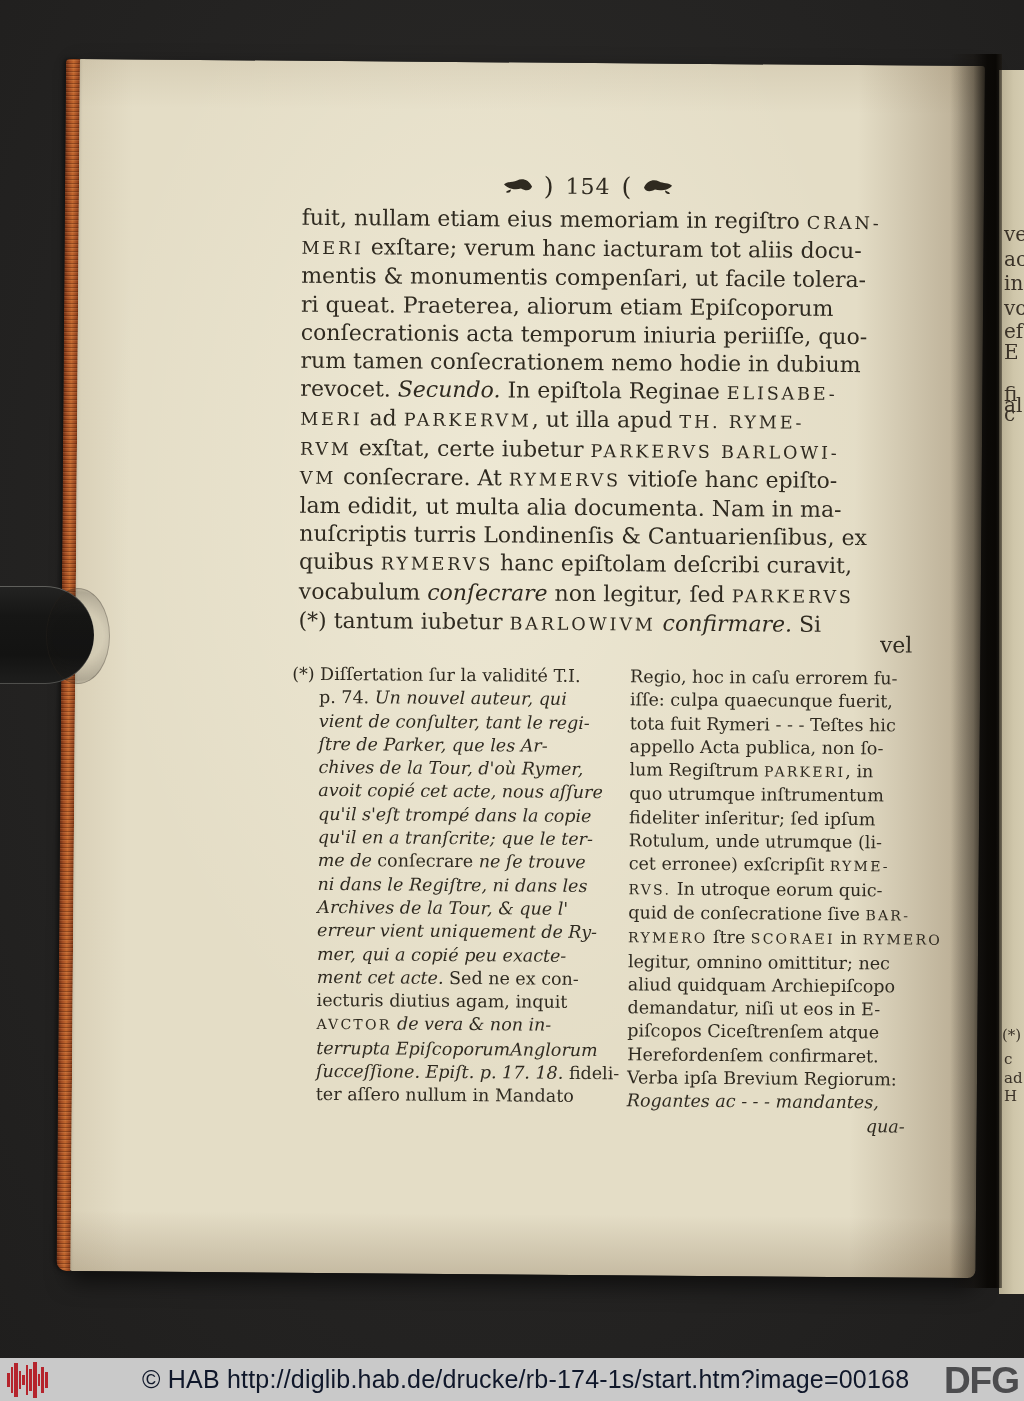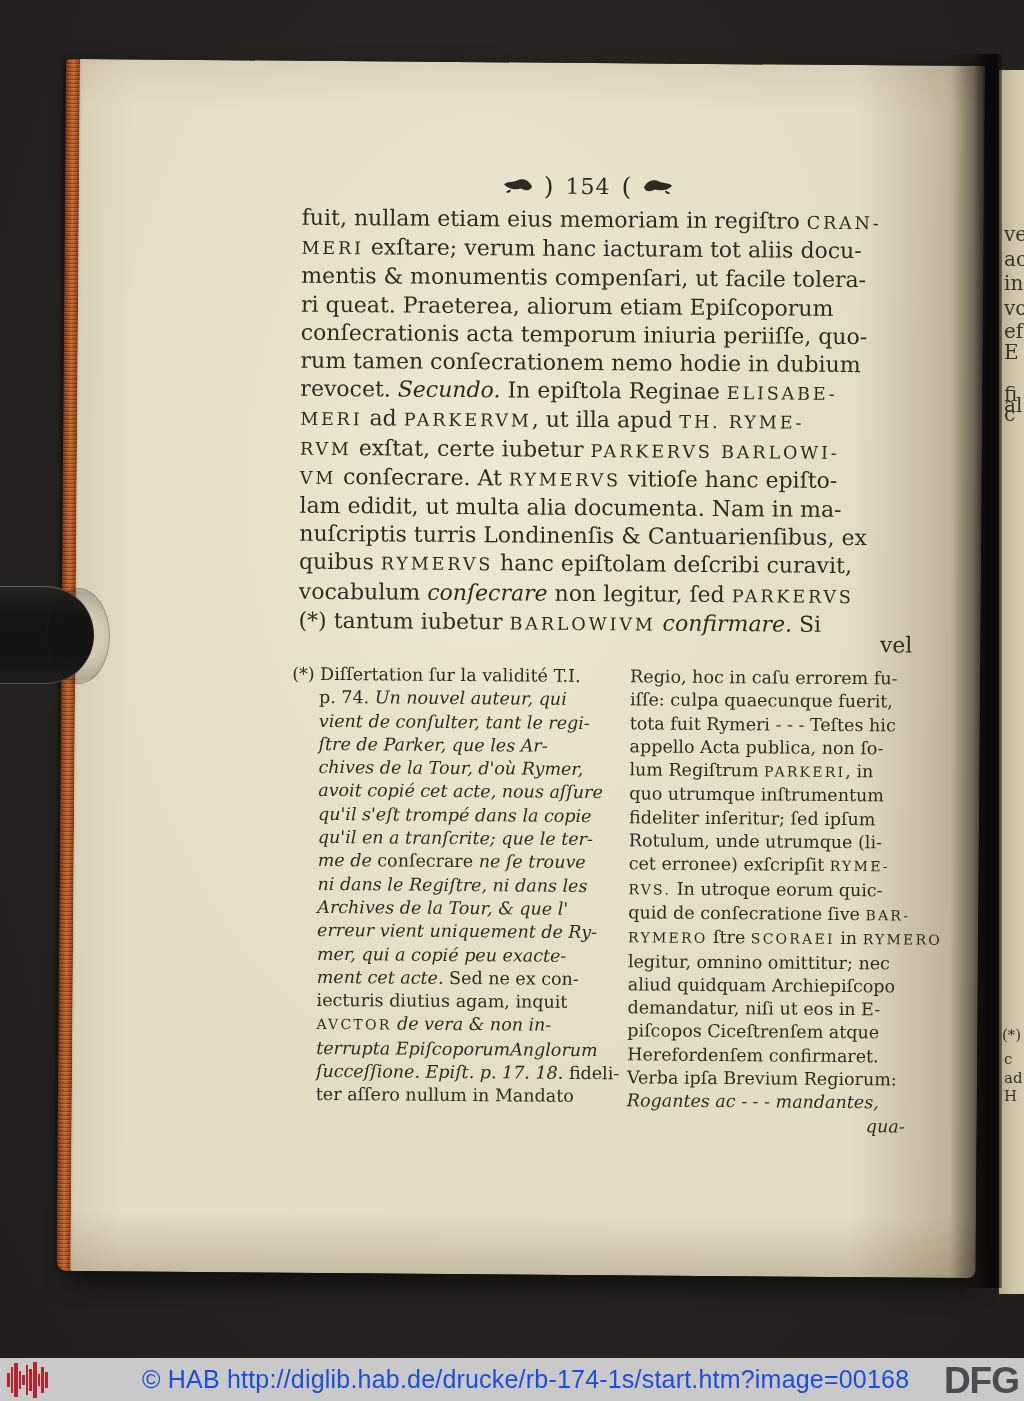--- a/index.html
+++ b/index.html
@@ -115,21 +115,21 @@
   .hab-logo i:nth-child(4){width:2px;height:18px;}
   .hab-logo i:nth-child(5){width:3px;height:10px;}
   .hab-logo i:nth-child(6){width:2px;height:30px;}
   .hab-logo i:nth-child(7){width:3px;height:22px;}
   .hab-logo i:nth-child(8){width:4px;height:36px;}
   .hab-logo i:nth-child(9){width:2px;height:12px;}
   .hab-logo i:nth-child(10){width:3px;height:26px;}
   .hab-logo i:nth-child(11){width:3px;height:16px;}
   .attribution{
     position:absolute;left:142px;top:0;height:43px;line-height:43px;
-    font-size:25px;color:#1d4ed8;letter-spacing:0.2px;white-space:nowrap;
+    font-size:25px;color:#0f172a;letter-spacing:0.2px;white-space:nowrap;
   }
   .dfg-logo{
     position:absolute;right:5px;top:3px;height:40px;line-height:40px;
     font-size:37px;font-weight:800;letter-spacing:-1px;color:var(--dfg_gray);
   }
 </style>
 </head>
 <body>
 
 <div class="screen">

